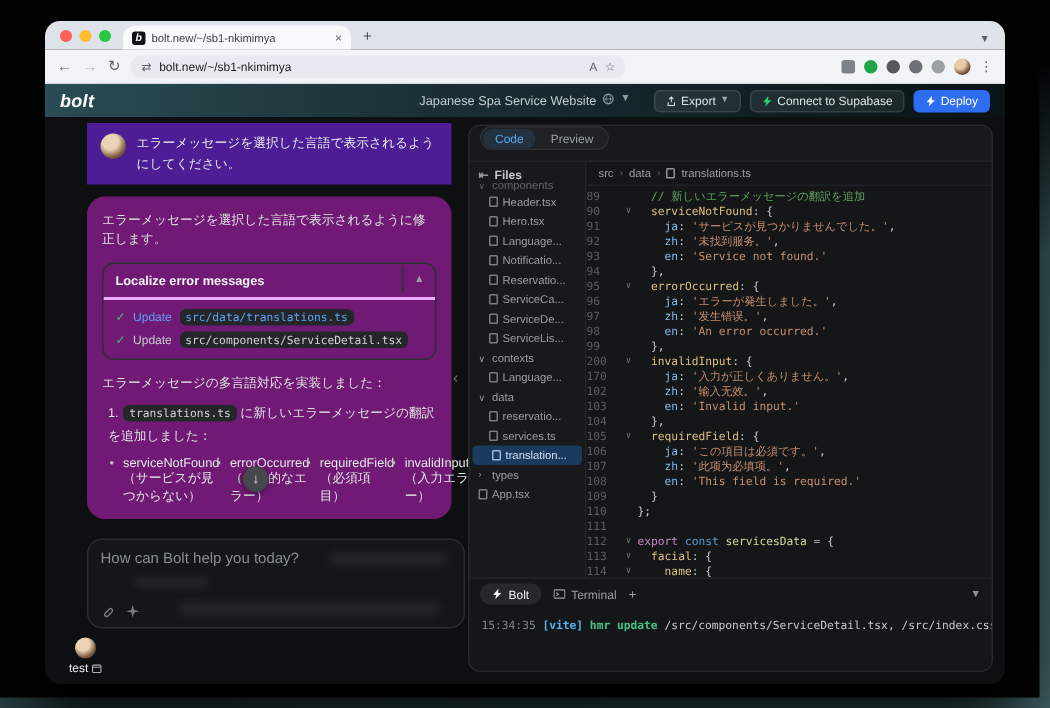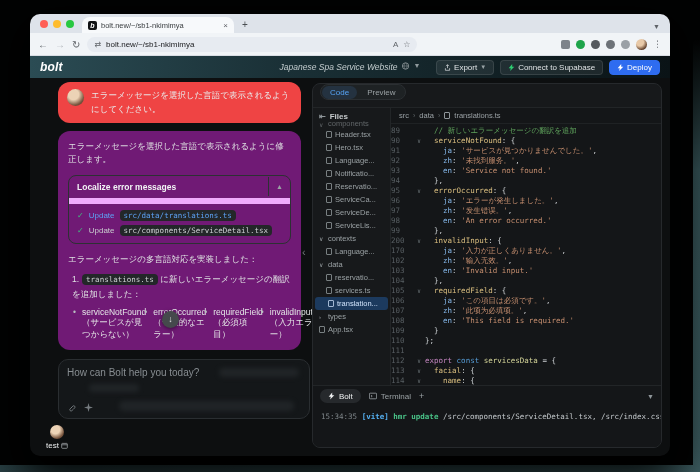--- a/index.html
+++ b/index.html
@@ -40,42 +40,42 @@
   .exticon.grn { background:#1ea44a; }
   .exticon.dk { background:#55595e; }
   .exticon.gear { background:#6d7278; }
   .avatar-s { width:11px; height:11px; border-radius:50%; background:radial-gradient(circle at 35% 30%, #e8c9a8 0 35%, #6b4a34 70%, #2e2019 100%); }
   .kebab { font-size:9px; color:#5f6368; letter-spacing:0; }
 
   
   .appheader { height:22px; background:linear-gradient(90deg,#2b4c54 0%, #1a3036 40%, #0a1316 100%);
                display:flex; align-items:center; padding:0 10px; position:relative; }
   .logo { color:#fff; font:italic 800 12px "Liberation Sans",sans-serif; letter-spacing:.2px; }
-  .proj { position:absolute; left:50%; transform:translateX(-50%); display:flex; gap:4px; color:#c3ccce; font-size:8.5px;font-style:italic; }
+  .proj { position:absolute; left:50%; transform:translateX(-50%); display:flex; gap:4px; color:#c3ccce; font-size:8.5px; }
   .proj .mini { font-size:7px; color:#8f999c; }
   .hdr-actions { margin-left:auto; display:flex; gap:6px; align-items:center; }
   .hbtn { height:15px; display:flex; align-items:center; gap:3px; padding:0 7px; border-radius:4px;
           background:rgba(255,255,255,.07); border:1px solid rgba(255,255,255,.1); color:#dfe3e5; font-size:8px; }
   .hbtn .chev { font-size:6px; color:#9aa3a6; }
   .hbtn.deploy { background:#2e6cf0; border-color:#2e6cf0; color:#fff; }
   .bolt-glyph { display:inline-block; width:7px; height:9px; }
 
   
   .content { position:absolute; top:64px; left:0; right:0; bottom:0; }
 
   
   .chat { position:absolute; left:0; top:0; bottom:0; width:282px; display:flex; flex-direction:column; padding:4px 6px 6px 28px; }
-  .bubble-user { background:#ef4444; border-radius:12px; padding:7px 9px; display:flex; gap:7px; width:243px; }
+  .bubble-user { background:#4c1d95; border-radius:0; padding:7px 9px; display:flex; gap:7px; width:243px; }
   .avatar-u { width:17px; height:17px; border-radius:50%; flex:none;
               background:radial-gradient(circle at 38% 32%, #ecd3b6 0 34%, #7a5740 68%, #33241b 100%); }
   .bubble-user .t { font-size:8.5px; line-height:1.6; color:#e9ebec; }
   .response { margin-top:8px; background:#701a75; border-radius:12px; padding:9px 10px; width:243px; color:#dfe2e3; }
   .response .intro { font-size:8.5px; line-height:1.55; }
   .plan-card { margin-top:8px; border:1px solid #2d3133; border-radius:8px; overflow:hidden; }
-  .plan-head { display:flex; align-items:center; border-bottom:6px solid #f0abfc; }
+  .plan-head { display:flex; align-items:center; border-bottom:2px solid #f0abfc; }
   .plan-title { flex:1; font-size:8.5px; font-weight:bold; color:#f2f4f5; padding:6px 8px; }
   .plan-chev { width:22px; text-align:center; border-left:1px solid #2d3133; color:#9aa1a4; font-size:7px; padding:6px 0; }
   .plan-body { padding:6px 8px 7px; display:flex; flex-direction:column; gap:4px; }
   .plan-item { display:flex; align-items:center; gap:5px; font-size:8px; }
   .plan-item .chk { color:#3fbf7f; font-size:8px; }
   .plan-item .act { color:#c9cdcf; }
   .plan-item.hl .act { color:#5da2f5; }
   .chip { font-family:"DejaVu Sans Mono",monospace; font-size:7.5px; background:#232729; border-radius:4px; padding:1px 4px; color:#cfd3d5; }
   .plan-item.hl .chip { color:#5da2f5; }
   .summary { margin-top:9px; font-size:8.5px; line-height:1.5; }

